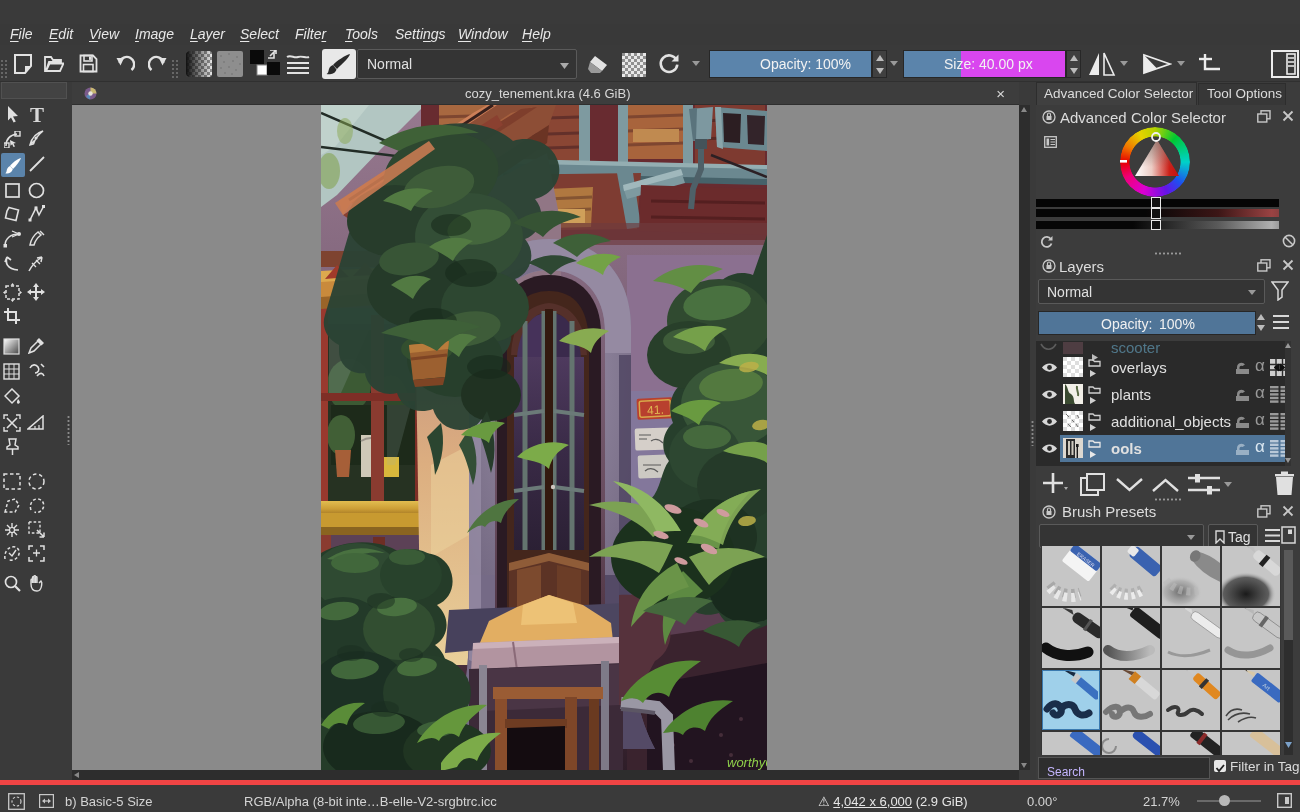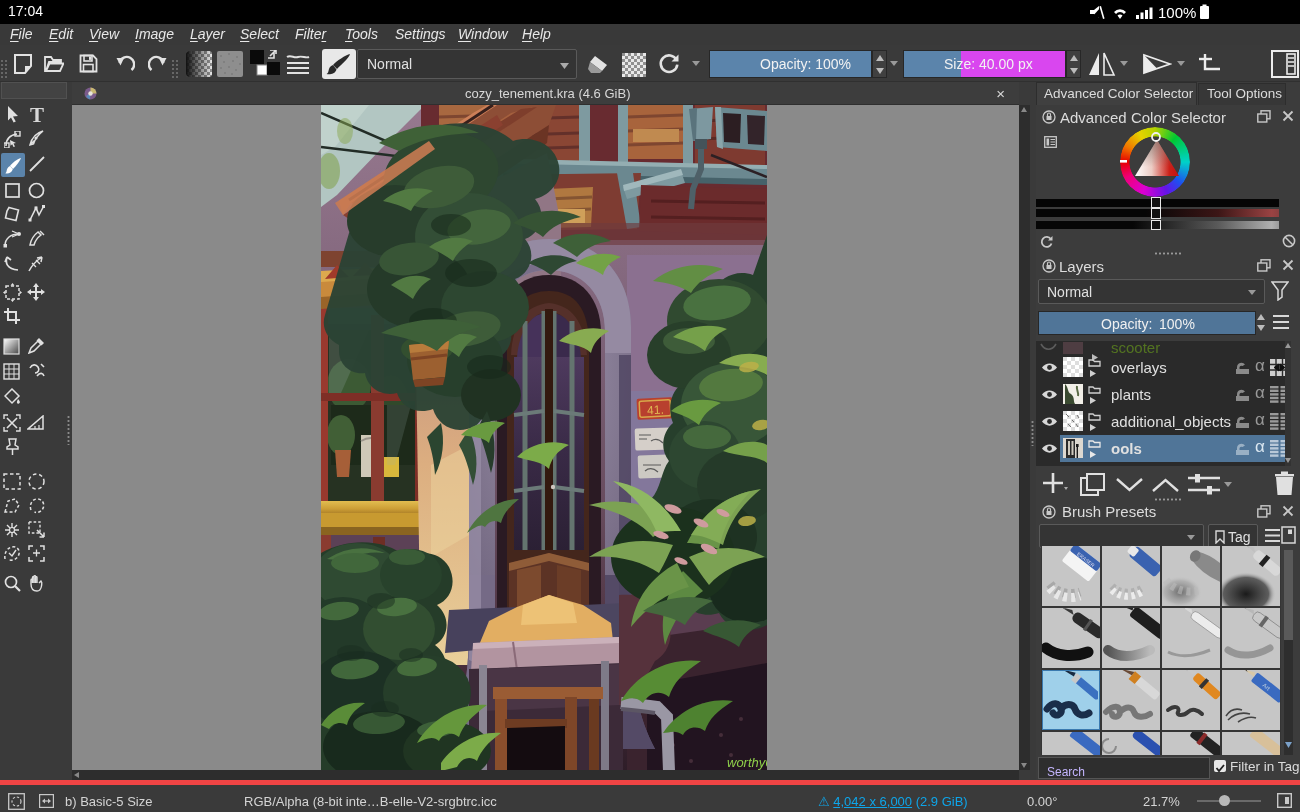--- a/index.html
+++ b/index.html
@@ -38,39 +38,20 @@
 .row .lname { position:absolute; left:75px; top:5px; font-size:15px; color:#e0e0e0; }
 .row .lk { position:absolute; left:199px; top:7px; }
 .row .alpha { position:absolute; left:219px; top:2px; font-size:17px; color:#9a9a9a; }
 .row .grid2 { position:absolute; left:234px; top:5px; }
 .bcell { position:absolute; width:58px; height:60px; background:#c6c6c6; overflow:hidden; }
 </style>
 </head>
 <body>
 <div id="root">
 
-  <div id="statusbar" class="abs">
-    <span class="time">17:04</span>
-    <svg class="abs" style="left:1088px;top:4px" width="160" height="17" viewBox="0 0 160 17">
-      <g fill="#fff">
-        <path d="M2 6 L6 6 L11 2 L11 14 L6 10 L2 10 Z"></path>
-        <path d="M13 3 L16 14 L3.5 13.5 Z" fill="#000"></path>
-        <path d="M12.2 2.2 L15.8 14.8" stroke="#fff" stroke-width="1.6"></path>
-        <path d="M26 8 a 8 8 0 0 1 12 0 l-2 2 a 5.2 5.2 0 0 0 -8 0 Z"></path>
-        <path d="M29.5 11.5 a 3.4 3.4 0 0 1 5 0 L32 15 Z"></path>
-        <rect x="48" y="11" width="3" height="4"></rect>
-        <rect x="52.5" y="8.5" width="3" height="6.5"></rect>
-        <rect x="57" y="6" width="3" height="9"></rect>
-        <rect x="61.5" y="3.5" width="3" height="11.5"></rect>
-      </g>
-      <text x="70" y="13.5" fill="#fff" font-size="15">100%</text>
-      <rect x="112" y="2" width="9" height="13" rx="1" fill="#fff"></rect>
-      <rect x="114.5" y="0.5" width="4" height="2" fill="#fff"></rect>
-    </svg>
-  </div>
 
   <div id="menubar" class="abs">
     <span style="left:10px"><u>F</u>ile</span>
     <span style="left:49px"><u>E</u>dit</span>
     <span style="left:89px"><u>V</u>iew</span>
     <span style="left:135px"><u>I</u>mage</span>
     <span style="left:190px"><u>L</u>ayer</span>
     <span style="left:240px"><u>S</u>elect</span>
     <span style="left:295px">Filte<u>r</u></span>
     <span style="left:345px"><u>T</u>ools</span>
@@ -917,21 +898,21 @@
     <svg class="abs" style="left:236px;top:232px" width="18" height="16" viewBox="0 0 18 16">
         <path d="M1 2 L17 2 M1 8 L17 8 M1 14 L17 14" stroke="#d8d8d8" stroke-width="2.2"></path>
       </svg>
 
     <div class="abs" style="left:0;top:259px;width:255px;height:125px;background:#2a2a2a;overflow:hidden">
       <div class="abs" style="left:0;top:-14px;width:255px;height:27px;opacity:0.45">
         <svg class="abs" style="left:4px;top:16px" width="17" height="11" viewBox="0 0 17 11">
             <path d="M1 1 C5 8 12 8 16 1" fill="none" stroke="#9a9a9a" stroke-width="1.6"></path>
           </svg>
         <div class="abs" style="left:27px;top:15px;width:20px;height:12px;background:#7a5560"></div>
-        <span class="abs" style="left:75px;top:12px;font-size:15px;color:#84cc16">scooter</span>
+        <span class="abs" style="left:75px;top:12px;font-size:15px;color:#7dd3fc">scooter</span>
       </div>
       <div class="abs" style="left:56px;top:6px;width:6px;height:7px"><svg width="6" height="7">
             <path d="M0 0 L6 3.5 L0 7 Z" fill="#bbb"></path>
           </svg></div>
       <div class="row abs" style="left:0;top:13px">
         <svg class="eye" width="17" height="11" viewBox="0 0 17 11">
             <path d="M1 5.5 C5 0 12 0 16 5.5 C12 11 5 11 1 5.5 Z" fill="#d8d8d8"></path>
             <circle cx="8.5" cy="5.5" r="2.4" fill="#2a2a2a"></circle>
           </svg>
         <div class="thumb" style="background:repeating-conic-gradient(#fff 0 25%, #ddd 0 50%) 0 0/8px 8px"></div>
@@ -1332,21 +1313,21 @@
         <rect x="0.7" y="0.7" width="15.6" height="15.6" fill="none" stroke="#c8c8c8" stroke-width="1.3"></rect>
         <circle cx="8.5" cy="8.5" r="4.5" fill="none" stroke="#c8c8c8" stroke-width="1.2" stroke-dasharray="2.4 1.8"></circle>
       </svg>
     <svg class="abs" style="left:39px;top:9px" width="15" height="14" viewBox="0 0 15 14">
         <rect x="0.6" y="0.6" width="13.8" height="12.8" fill="none" stroke="#c8c8c8" stroke-width="1.2"></rect>
         <path d="M3 7 L6 4.5 L6 9.5 Z M12 7 L9 4.5 L9 9.5 Z" fill="#c8c8c8"></path>
         <path d="M6 7 L9 7" stroke="#c8c8c8" stroke-width="1.2"></path>
       </svg>
     <span style="position:absolute;left:65px;top:9px">b) Basic-5 Size</span>
     <span style="position:absolute;left:244px;top:9px">RGB/Alpha (8-bit inte…B-elle-V2-srgbtrc.icc</span>
-    <span style="position:absolute;left:818px;top:9px;color:#0ea5e9">⚠ <u>4,042 x 6,000</u> (2.9 GiB)</span>
+    <span style="position:absolute;left:818px;top:9px;color:#e5e5e5">⚠ <u>4,042 x 6,000</u> (2.9 GiB)</span>
     <span style="position:absolute;left:1027px;top:9px">0.00°</span>
     <span style="position:absolute;left:1143px;top:9px">21.7%</span>
     <div class="abs" style="left:1197px;top:15px;width:64px;height:2px;background:#6a6a6a"></div>
     <div class="abs" style="left:1219px;top:10px;width:11px;height:11px;border-radius:50%;background:#b8b8b8"></div>
     <svg class="abs" style="left:1277px;top:8px" width="15" height="15" viewBox="0 0 15 15">
         <rect x="0.7" y="0.7" width="13.6" height="13.6" fill="none" stroke="#c8c8c8" stroke-width="1.4"></rect>
         <rect x="8" y="4" width="4" height="7" fill="#c8c8c8"></rect>
       </svg>
   </div>
 </div>

